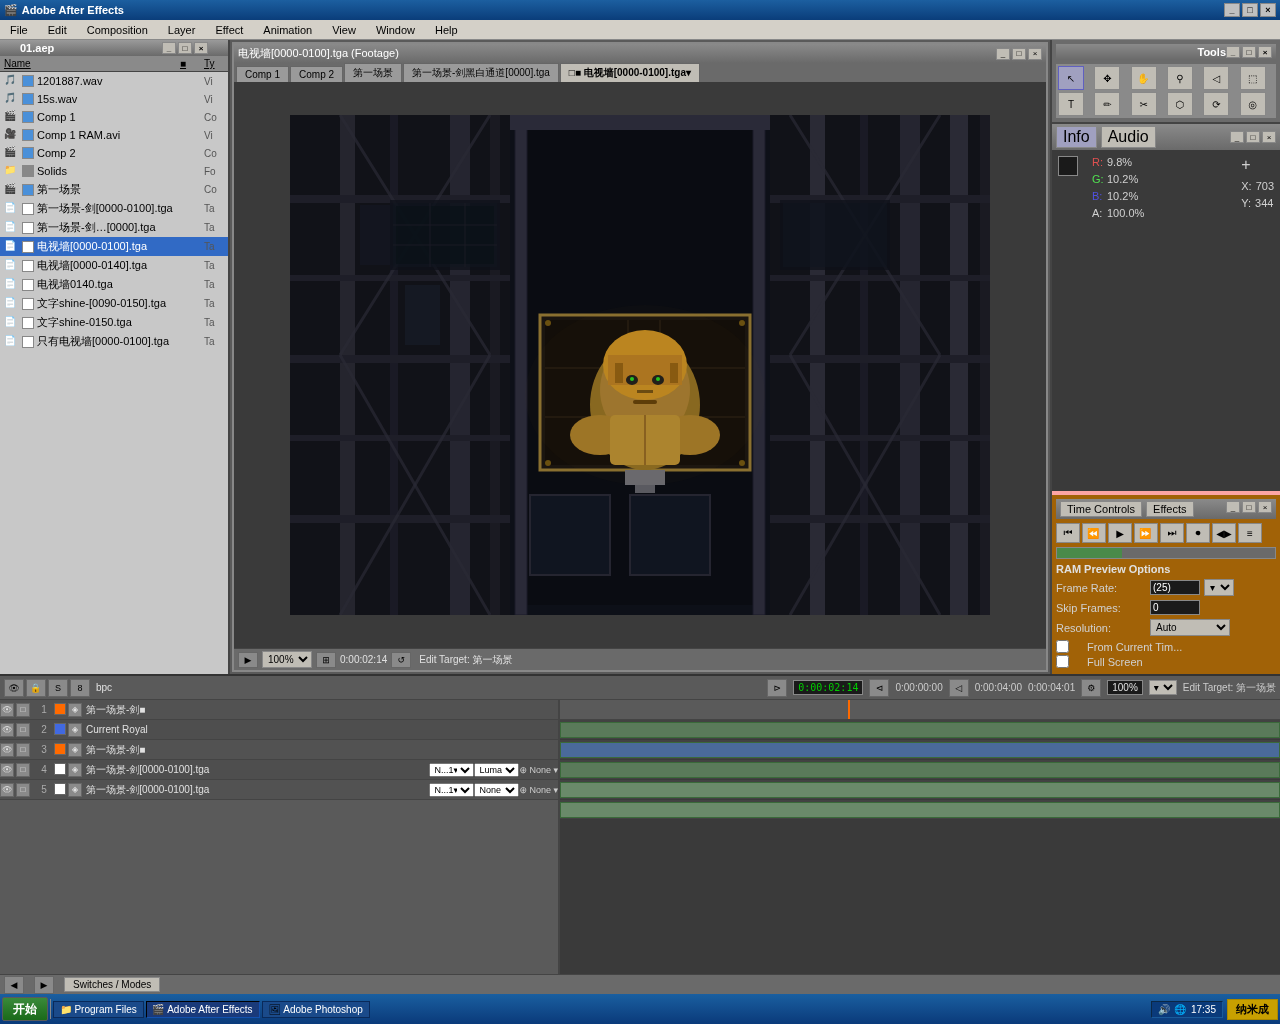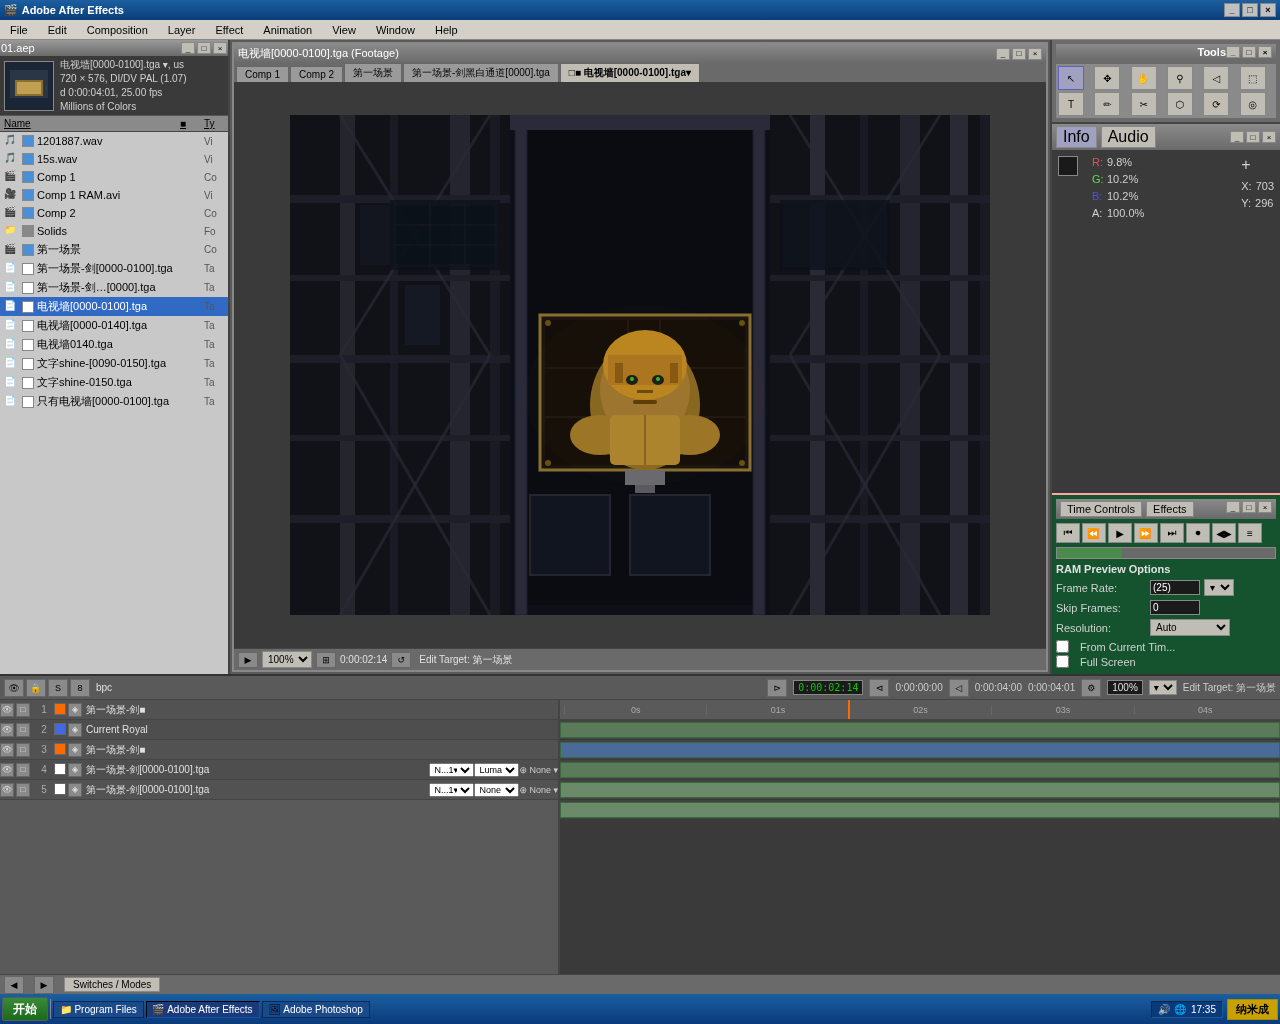--- a/index.html
+++ b/index.html
@@ -309,22 +309,22 @@
 
     .info-values {
       display: flex;
       flex-direction: column;
       gap: 2px;
       flex: 1;
     }
 
     
     .time-controls {
-      background: #14532d;
-      border-top: 2px solid #fca5a5;
+      background: #a16207;
+      border-top: 4px solid #fca5a5;
       padding: 4px;
     }
 
     .time-controls-title {
       background: linear-gradient(to bottom, #8a8a8a, #6a6a6a);
       color: #fff;
       font-size: 11px;
       padding: 2px 4px;
       display: flex;
       gap: 4px;
@@ -394,21 +394,21 @@
     .ram-select {
       background: #c0bdb5;
       border: 1px solid #888;
       font-size: 10px;
       padding: 1px;
     }
 
     .checkbox-row {
       display: flex;
       align-items: center;
-      gap: 11px;
+      gap: 18px;
       margin-bottom: 2px;
       color: #d0d0d0;
     }
 
     
     .bottom-area {
       height: 320px;
       background: #4a4a4a;
       border-top: 2px solid #333;
       display: flex;
@@ -637,22 +637,22 @@
       align-items: center;
       justify-content: center;
       cursor: pointer;
       color: #000;
     }
 
     .panel-title-bar {
       background: linear-gradient(to bottom, #9a9a9a, #6a6a6a);
       color: #fff;
       font-size: 11px;
-      font-weight: normal;
-      padding: 2px 1px;
+      font-weight: bold;
+      padding: 2px 20px;
       display: flex;
       align-items: center;
       justify-content: space-between;
     }
 
     .footage-viewer-controls {
       background: #6a6a6a;
       height: 22px;
       display: flex;
       align-items: center;
@@ -725,36 +725,20 @@
 
 <div class="main-layout" style="height: calc(100% - 40px - 30px - 320px);">
 
   <div class="project-panel">
     <div class="panel-title-bar">
       <span>01.aep</span>
       <div class="win-btns">
         <div class="win-btn">_</div>
         <div class="win-btn">□</div>
         <div class="win-btn">×</div>
-      </div>
-    </div>
-    <div class="project-preview">
-      <div class="preview-thumb">
-        <svg width="48" height="48" viewBox="0 0 48 48">
-          <rect width="48" height="48" fill="#1a2535"></rect>
-          <rect x="5" y="8" width="38" height="28" fill="#2a3545"></rect>
-          <rect x="10" y="18" width="28" height="16" fill="#8a7030"></rect>
-          <rect x="12" y="20" width="24" height="12" fill="#c0a050"></rect>
-        </svg>
-      </div>
-      <div class="preview-info">
-        <div>电视墙[0000-0100].tga ▾, us</div>
-        <div>720 × 576, DI/DV PAL (1.07)</div>
-        <div>d 0:00:04:01, 25.00 fps</div>
-        <div>Millions of Colors</div>
       </div>
     </div>
 
     <div class="project-list-header">
       <span style="flex:1">Name</span>
       <span style="width:20px">■</span>
       <span style="width:20px">Ty</span>
     </div>
 
     <div class="project-list" id="project-list">
@@ -1055,21 +1039,21 @@
             </div>
           </div>
           <div style="margin-left:auto; display:flex; flex-direction:column; gap:2px; color:#d0d0d0;">
             <span style="font-size:16px; color:#d0d0d0; margin-bottom:4px;">+</span>
             <div class="info-row" style="gap:4px;">
               <span>X:</span>
               <span>703</span>
             </div>
             <div class="info-row" style="gap:4px;">
               <span>Y:</span>
-              <span>296</span>
+              <span>344</span>
             </div>
           </div>
         </div>
       </div>
     </div>
 
     <div class="time-controls">
       <div class="time-controls-title">
         <span class="tc-tab">Time Controls</span>
         <span class="tc-tab">Effects</span>
@@ -1227,27 +1211,20 @@
         <span class="track-name">第一场景-剑[0000-0100].tga</span>
         <select style="font-size:9px; width:45px;"><option>N...1▾</option></select>
         <select style="font-size:9px; width:45px;"><option>None ▾</option></select>
         <span style="font-size:9px; color:#ccc;">⊕ None ▾</span>
       </div>
     </div>
 
     <div class="timeline-tracks-right">
 
       <div class="time-ruler">
-        <div class="ruler-marks">
-          <div class="ruler-mark">0s</div>
-          <div class="ruler-mark">01s</div>
-          <div class="ruler-mark">02s</div>
-          <div class="ruler-mark">03s</div>
-          <div class="ruler-mark">04s</div>
-        </div>
 
         <div class="playhead" style="left: 40%; height: 100%;"></div>
       </div>
 
       <div class="track-timeline">
         <div class="track-bar" style="left:0; width:100%; background:#5a7a5a;"></div>
       </div>
       <div class="track-timeline">
         <div class="track-bar" style="left:0; width:100%; background:#4a6a9a;"></div>
       </div>

